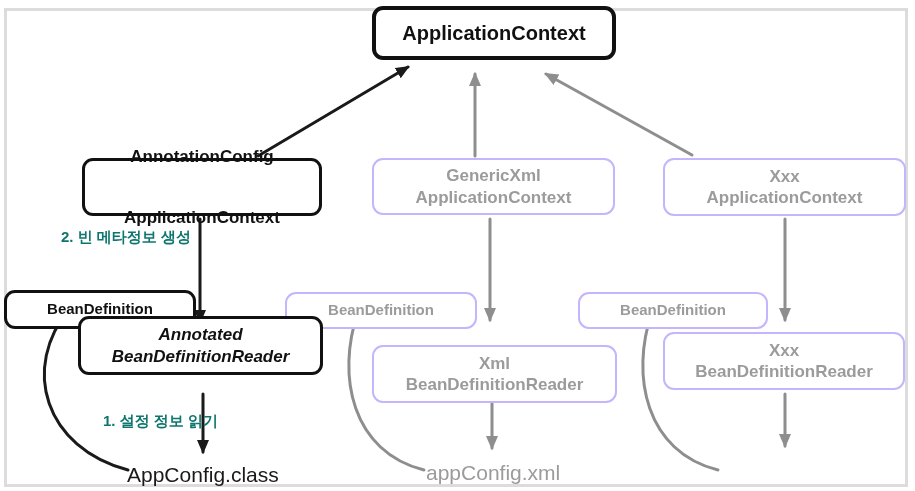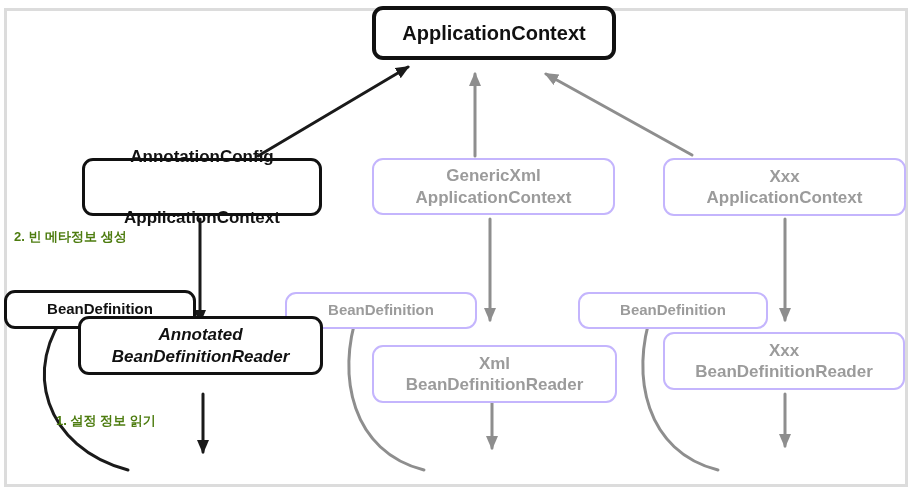--- a/index.html
+++ b/index.html
@@ -42,21 +42,21 @@
   .node.black { border: 3px solid #111111; color: #111111; }
   .node.gray  { border: 2px solid #c4b5fd; color: #9b9b9b; }
   .node.big   { font-size: 20px; }
   .node.two   { font-size: 17px; }
   .node.bd    { font-size: 15px; margin-top: 28px; }
   .label {
     position: absolute;
     z-index: 2;
     white-space: nowrap;
   }
-  .label.step { font-weight: bold; font-size: 13px; color: #4d7c0f; }
+  .label.step { font-weight: bold; font-size: 15px; color: #0f766e; margin-left: 47px; }
   .label.file-black { font-size: 21px; color: #1a1a1a; }
   .label.file-gray  { font-size: 21px; color: #9b9b9b; }
 </style>
 </head>
 <body>
 
 <div class="canvas">
 
   <div class="frame"></div>
 
@@ -128,16 +128,18 @@
 
   <div class="node gray two" style="left:663px;top:332px;width:242px;height:58px;">
     <span>Xxx</span>
     <span>BeanDefinitionReader</span>
   </div>
 
   <div class="label step" style="left:14px;top:228px;">2. 빈 메타정보 생성</div>
 
   <div class="label step" style="left:56px;top:412px;">1. 설정 정보 읽기</div>
 
+  <div class="label file-black" style="left:127px;top:463px;">AppConfig.class</div>
 
+  <div class="label file-gray" style="left:426px;top:461px;">appConfig.xml</div>
 
 
 </div>
 
 </body></html>

